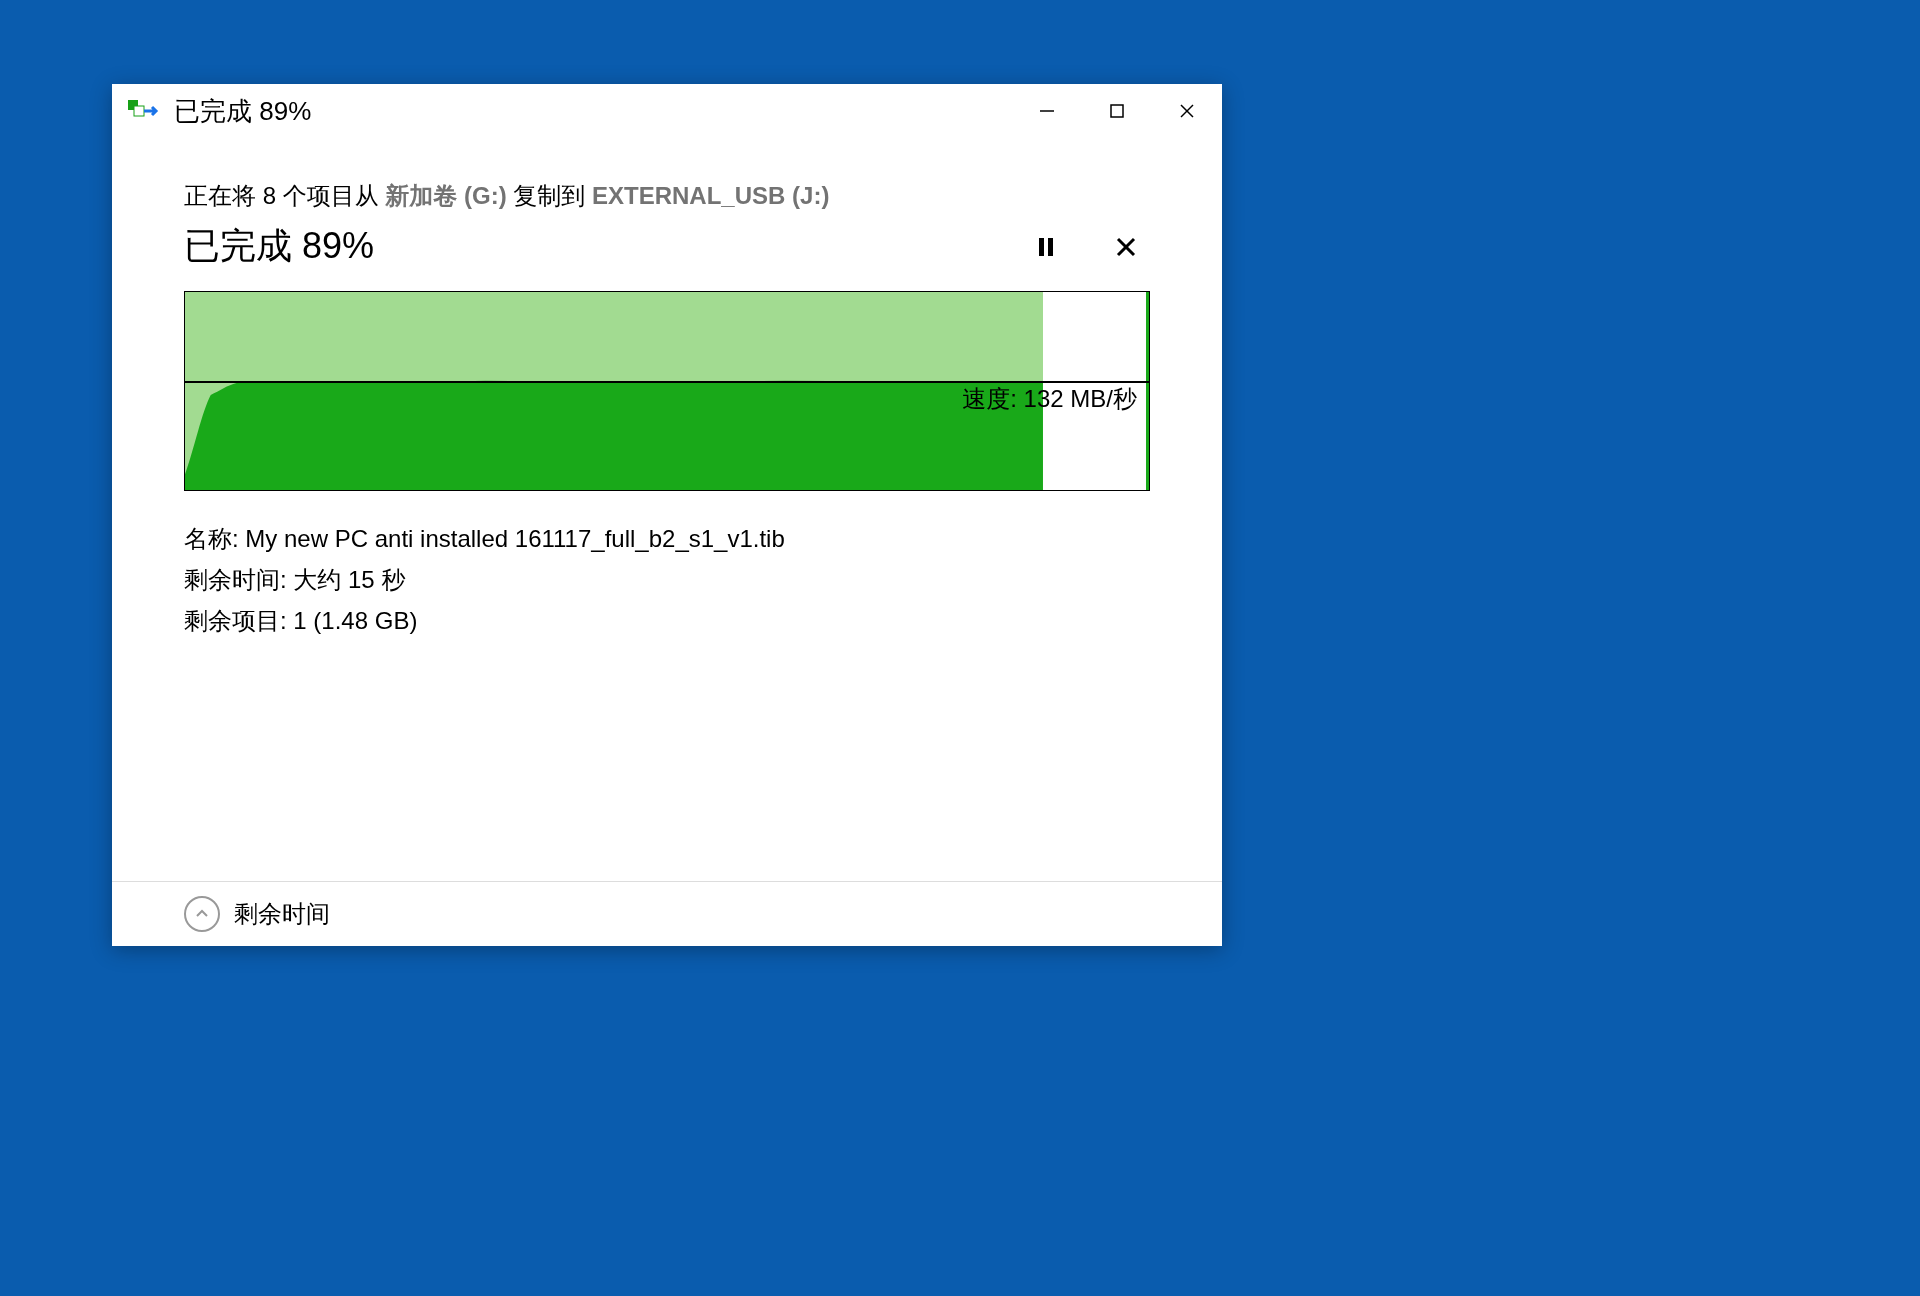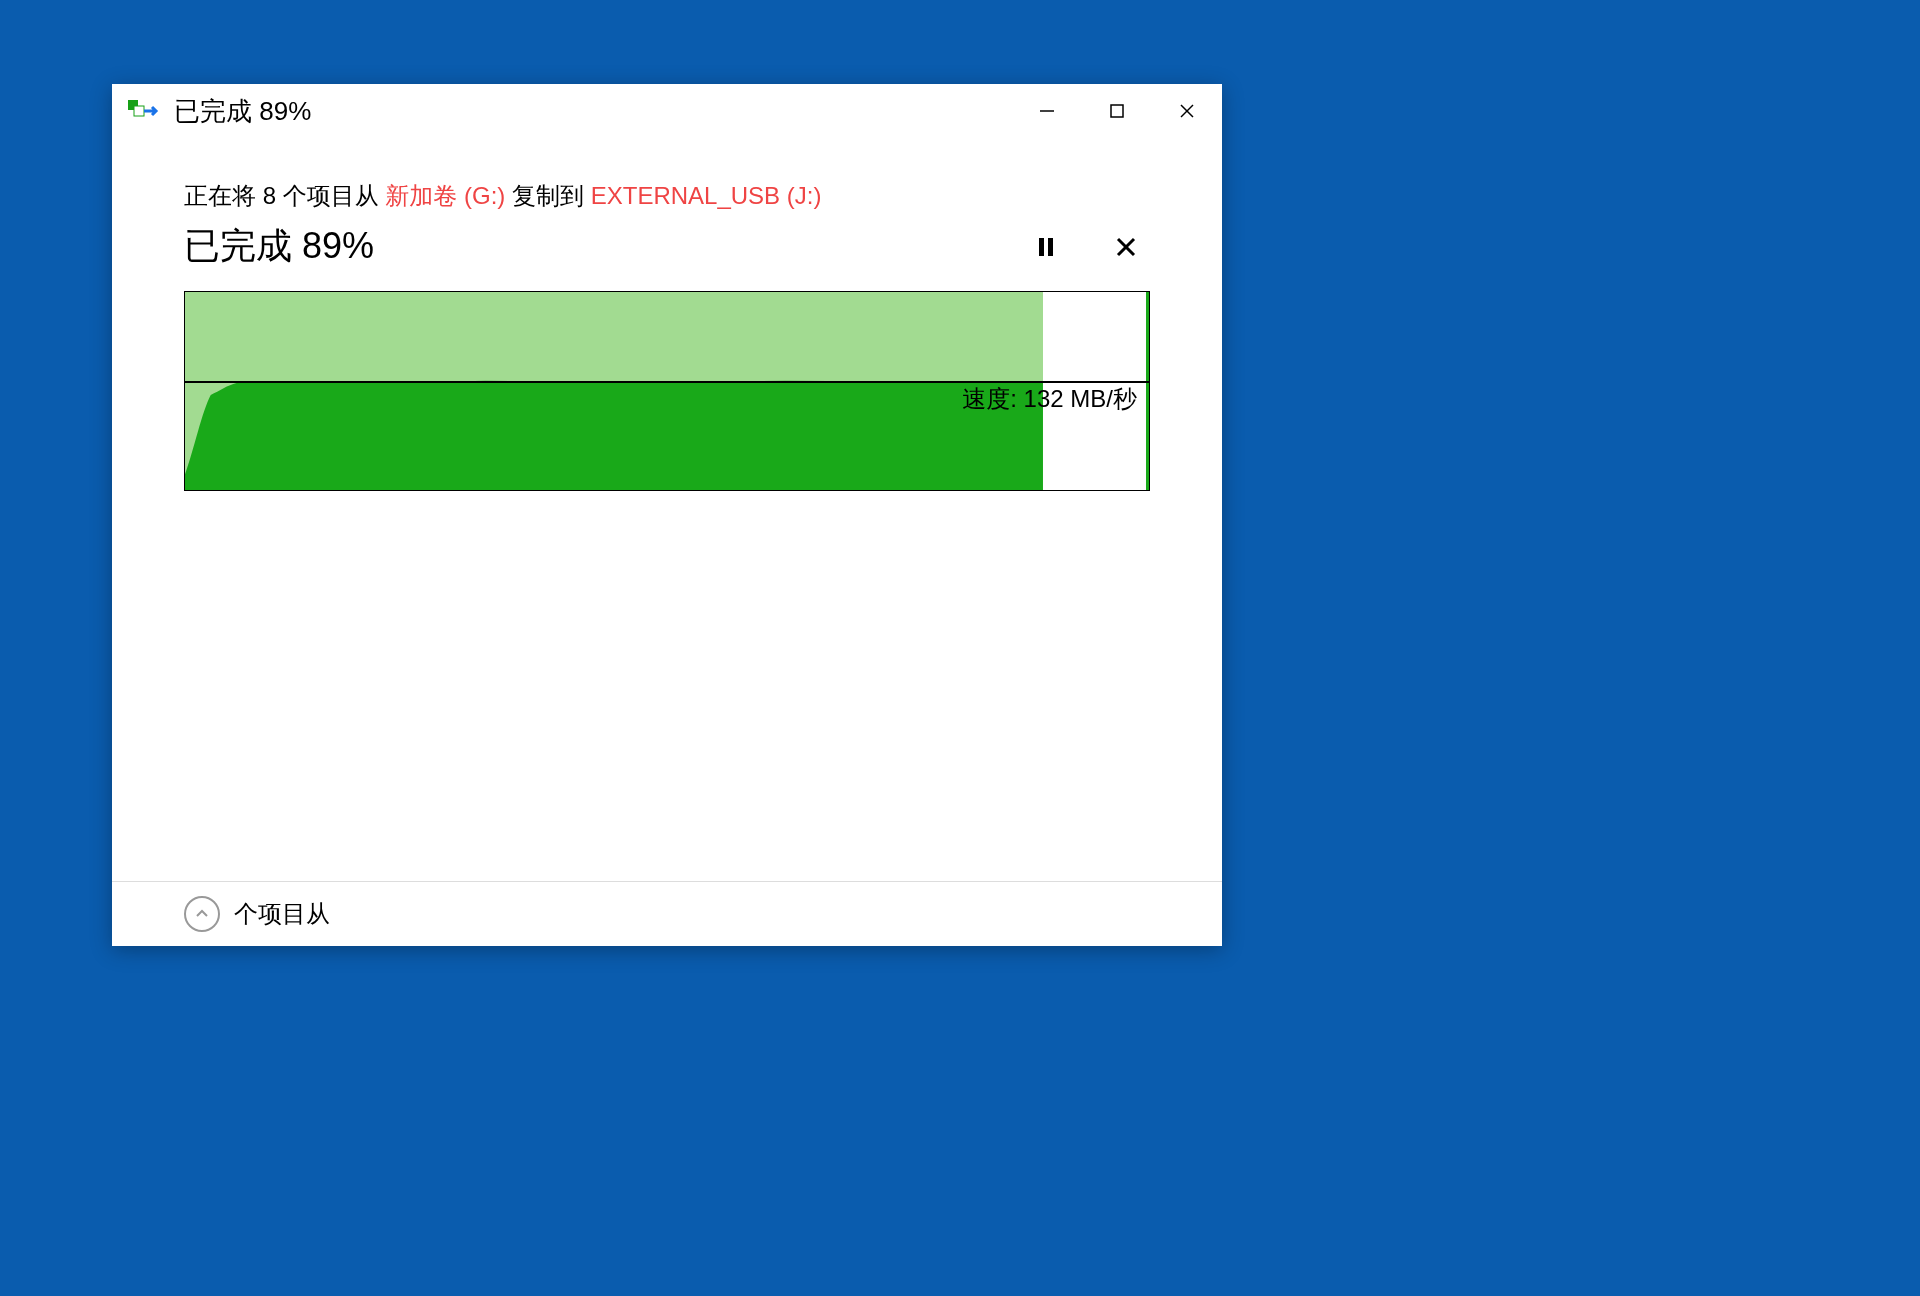--- a/index.html
+++ b/index.html
@@ -60,21 +60,21 @@
     display: flex;
     flex-direction: column;
     padding-top: 42px;
   }
 
   .copy-desc {
     font-size: 24px;
     color: #000;
     margin-bottom: 10px;
   }
-  .copy-desc .link { color: #ef4444; }
+  .copy-desc .link { color: #737373; font-weight: bold; }
 
   .progress-row {
     display: flex;
     align-items: center;
     margin-bottom: 20px;
   }
   .progress-label {
     font-size: 36px;
     color: #000;
     flex: 1;
@@ -243,25 +243,36 @@
       <div class="chart-border-right"></div>
       <div class="speed-curve">
         <svg viewBox="0 0 100 100" preserveAspectRatio="none">
           <path d="M0,100 L0,92 C1,80 2,60 3,52 C4,50 5,47 6,46 L10,45 L15,45.5 L20,45 L25,45 L30,45.3 L35,44.8 L40,45 L45,45.2 L50,45 L55,44.9 L60,45 L65,45.1 L70,44.8 L75,45 L80,45 L85,44.9 L90,45 L95,45 L100,45 L100,100 Z" fill="#19a919"></path>
         </svg>
       </div>
       <div class="chart-bg-line"></div>
       <div class="speed-label">速度: 132 MB/秒</div>
     </div>
 
+    <div class="details">
+      <div>
+        <span>名称: </span><span>My new PC anti installed 161117_full_b2_s1_v1.tib</span>
+      </div>
+      <div>
+        <span>剩余时间: </span><span>大约 15 秒</span>
+      </div>
+      <div>
+        <span>剩余项目: </span><span>1 (1.48 GB)</span>
+      </div>
+    </div>
 
   </div>
 
   <div class="footer">
     <div class="chev-circle">
       <svg viewBox="0 0 16 16">
           <path d="M3 10 L8 5 L13 10" stroke="#999" stroke-width="2" fill="none"></path>
         </svg>
     </div>
-    <span class="footer-label">个项目从</span>
+    <span class="footer-label">剩余时间</span>
   </div>
 
 </div>
 
 </body></html>

